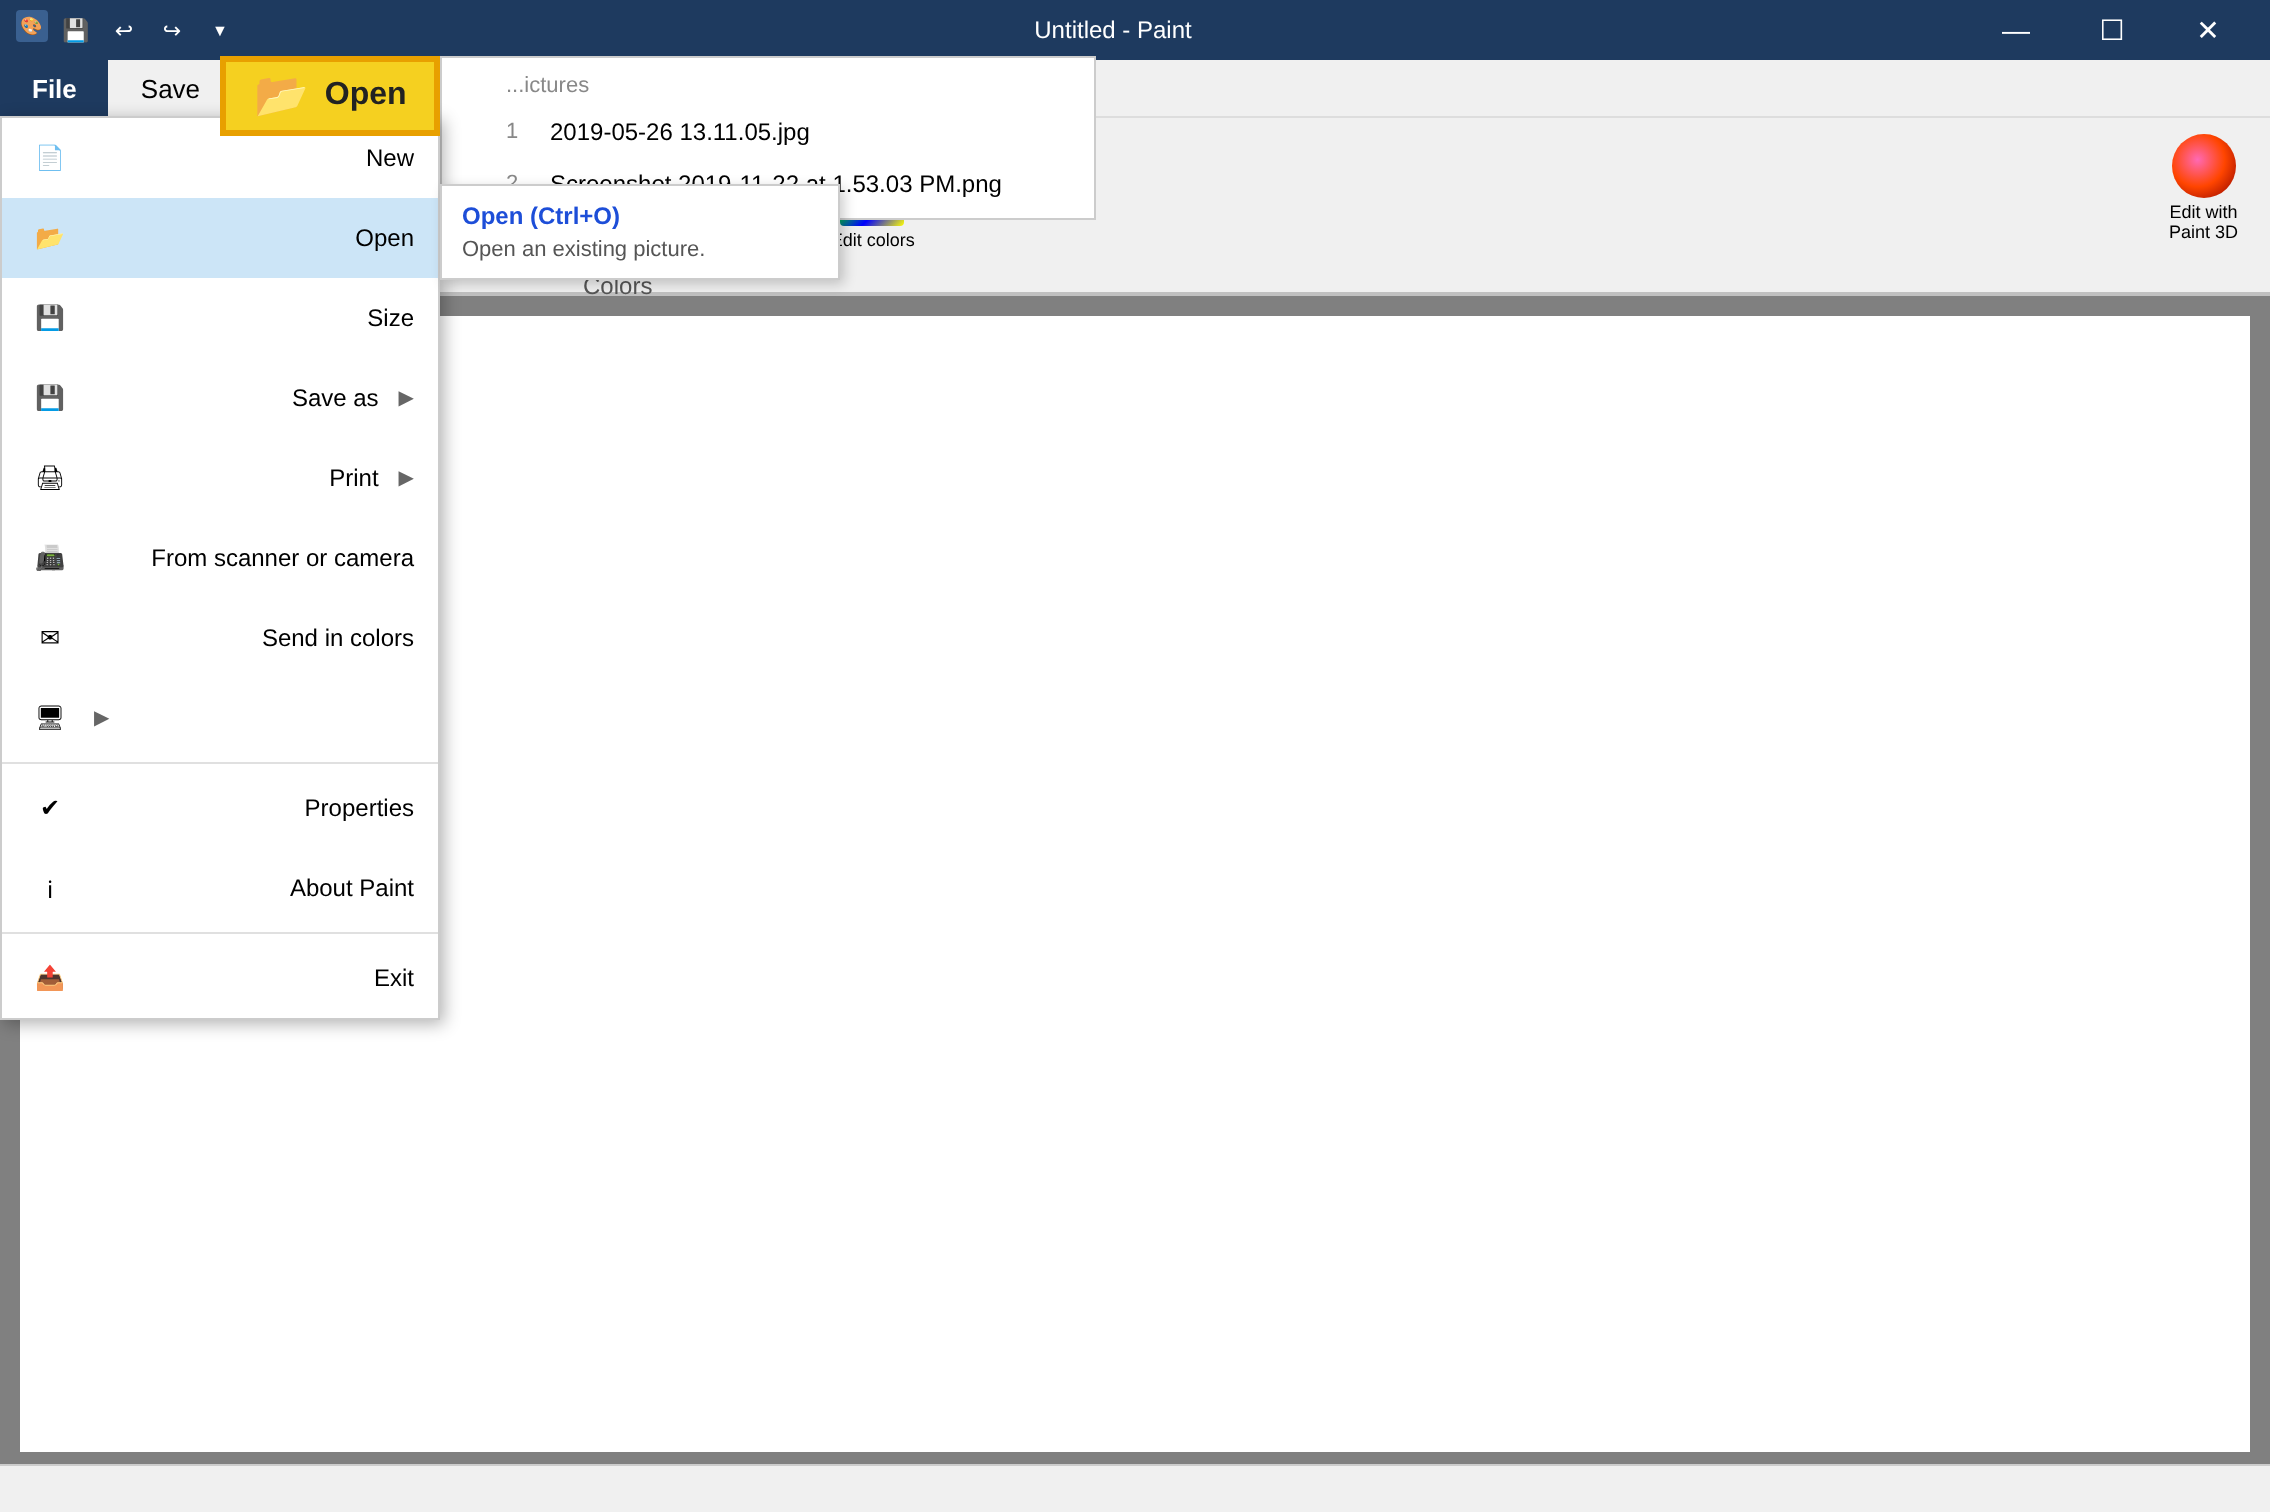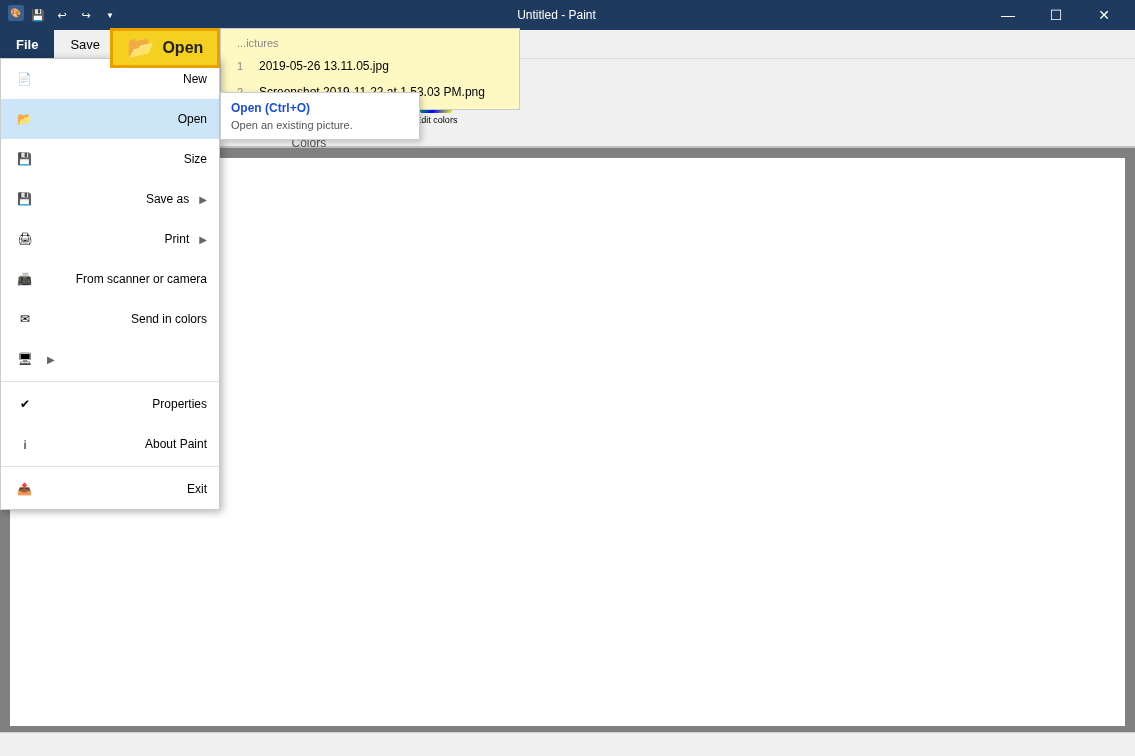--- a/index.html
+++ b/index.html
@@ -394,20 +394,24 @@
           </div>
         <span style="font-size:12px;color:#555;margin-top:2px;">Colors</span>
       </div>
 
       <div class="edit-colors-btn">
         <div class="edit-colors-icon"></div>
         <span style="font-size:9px;text-align:center;">Edit colors</span>
       </div>
     </div>
 
+    <div class="edit-with-3d-btn">
+      <div class="paint3d-icon"></div>
+      <span style="font-size:9px;text-align:center;white-space:pre-line;">Edit with<br>Paint 3D</span>
+    </div>
   </div>
 </div>
 
 <div class="canvas-area">
   <div class="canvas-inner"></div>
 
   <div class="status-bar">
     <span></span>
   </div>
 </div>
@@ -458,21 +462,21 @@
         <div class="menu-icon">ℹ</div>
         <span class="menu-item-label">About Paint</span>
       </div>
       <div class="file-dropdown-divider"></div>
       <div class="file-dropdown-item">
         <div class="menu-icon">📤</div>
         <span class="menu-item-label">Exit</span>
       </div>
     </div>
 
-  <div style="position:absolute;top:0;left:220px;width:300px;background:#fef9c3;border:1px solid #ccc;padding:4px 0;">
+  <div style="position:absolute;top:0;left:220px;width:328px;background:#ffffff;border:1px solid #ccc;padding:4px 16px;">
     <div style="padding:4px 16px;font-size:11px;color:#888;">...ictures</div>
     <div id="recent-items">
         <div class="recent-item">
           <span class="recent-num">1</span>
           <span class="recent-name">2019-05-26 13.11.05.jpg</span>
         </div>
         <div class="recent-item">
           <span class="recent-num">2</span>
           <span class="recent-name">Screenshot 2019-11-22 at 1.53.03 PM.png</span>
         </div>

